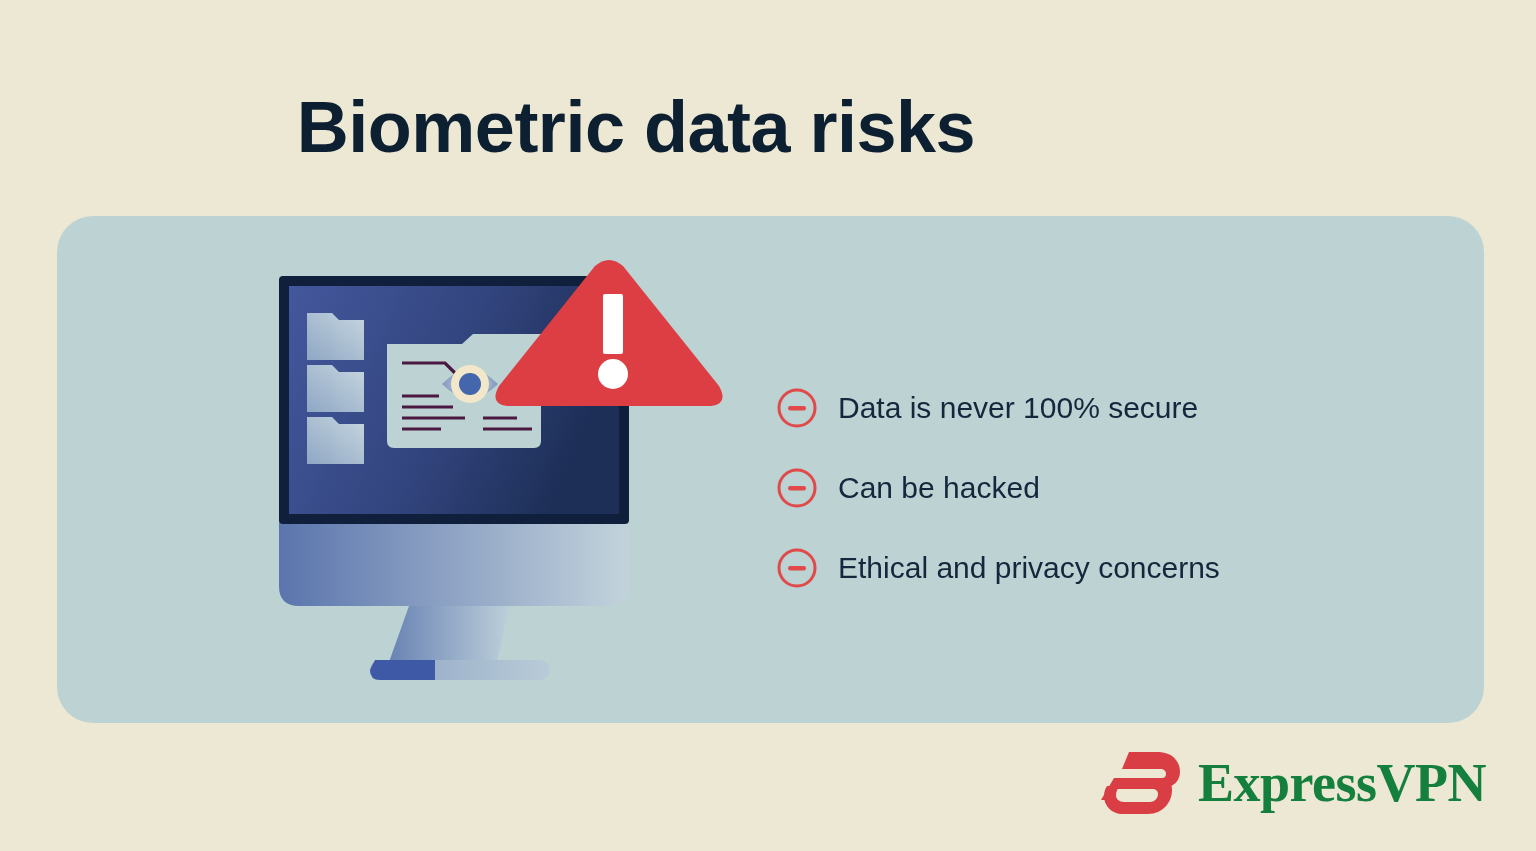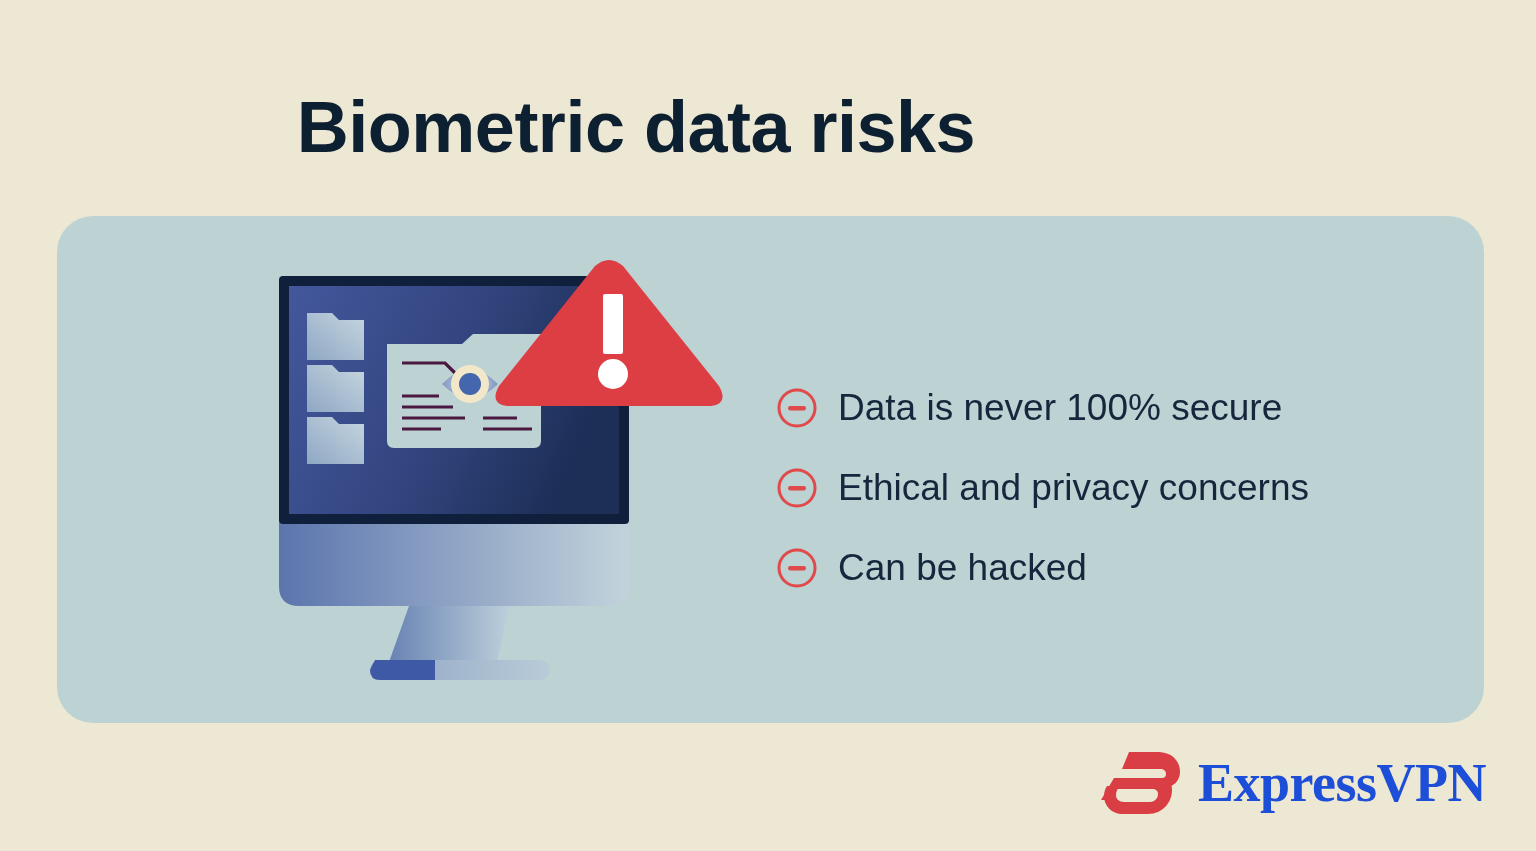--- a/index.html
+++ b/index.html
@@ -58,41 +58,41 @@
     margin-bottom:26px;
   }
   .bullet-row:last-child { margin-bottom:0; }
   .bullet-icon {
     flex:0 0 auto;
     width:42px; height:42px;
     margin-right:20px;
   }
   .bullet-icon svg { display:block; width:42px; height:42px; }
   .bullet-text {
-    font-size:37px;
+    font-size:30px;
     font-weight:400;
     color:#16263C;
     line-height:1.2;
     white-space:nowrap;
   }
 
   
   .logo {
     position:absolute;
     left:1098px; top:748px;
     display:flex;
     align-items:center;
   }
   .logo-mark { width:86px; height:70px; margin-right:14px; }
   .logo-mark svg { display:block; width:100%; height:100%; }
   .logo-text {
     font-family:"Liberation Serif", serif;
     font-size:54px;
     font-weight:700;
-    color:#1d4ed8;
+    color:#15803d;
     letter-spacing:-0.5px;
     line-height:1;
     white-space:nowrap;
   }
 </style>
 </head>
 <body>
 
 <div class="page">
 
@@ -198,31 +198,31 @@
         <span class="bullet-text">Data is never 100% secure</span>
       </div>
 
       <div class="bullet-row">
         <span class="bullet-icon">
           <svg viewBox="0 0 42 42" xmlns="http://www.w3.org/2000/svg">
             <circle cx="21" cy="21" r="18" fill="none" stroke="#E04A4A" stroke-width="3"></circle>
             <rect x="12" y="19" width="18" height="4.4" rx="2.2" fill="#E04A4A"></rect>
           </svg>
         </span>
-        <span class="bullet-text">Ethical and privacy concerns</span>
+        <span class="bullet-text">Can be hacked</span>
       </div>
 
       <div class="bullet-row">
         <span class="bullet-icon">
           <svg viewBox="0 0 42 42" xmlns="http://www.w3.org/2000/svg">
             <circle cx="21" cy="21" r="18" fill="none" stroke="#E04A4A" stroke-width="3"></circle>
             <rect x="12" y="19" width="18" height="4.4" rx="2.2" fill="#E04A4A"></rect>
           </svg>
         </span>
-        <span class="bullet-text">Can be hacked</span>
+        <span class="bullet-text">Ethical and privacy concerns</span>
       </div>
 
     </div>
   </div>
 
   <div class="logo">
     <span class="logo-mark">
       <svg viewBox="0 0 86 70" xmlns="http://www.w3.org/2000/svg">
         <path d="M31,4 L60,4 C74,4 82,13 82,24 C82,33 75,40 64,40 L20,40 L12,52 L3,52 L16,30 L64,30 C67,30 68,28 68,26 C68,23 66,21 62,21 L24,21 Z" fill="#D93E44"></path>
         <path d="M22,30 L66,30 C71,30 74,35 74,42 C74,54 65,66 50,66 L24,66 C14,66 6,58 6,48 C6,44 7,41 9,38 L22,38 C19,41 18,44 18,47 C18,51 21,54 26,54 L52,54 C57,54 60,50 60,46 C60,43 58,41 54,41 L14,41 Z" fill="#D93E44"></path>

